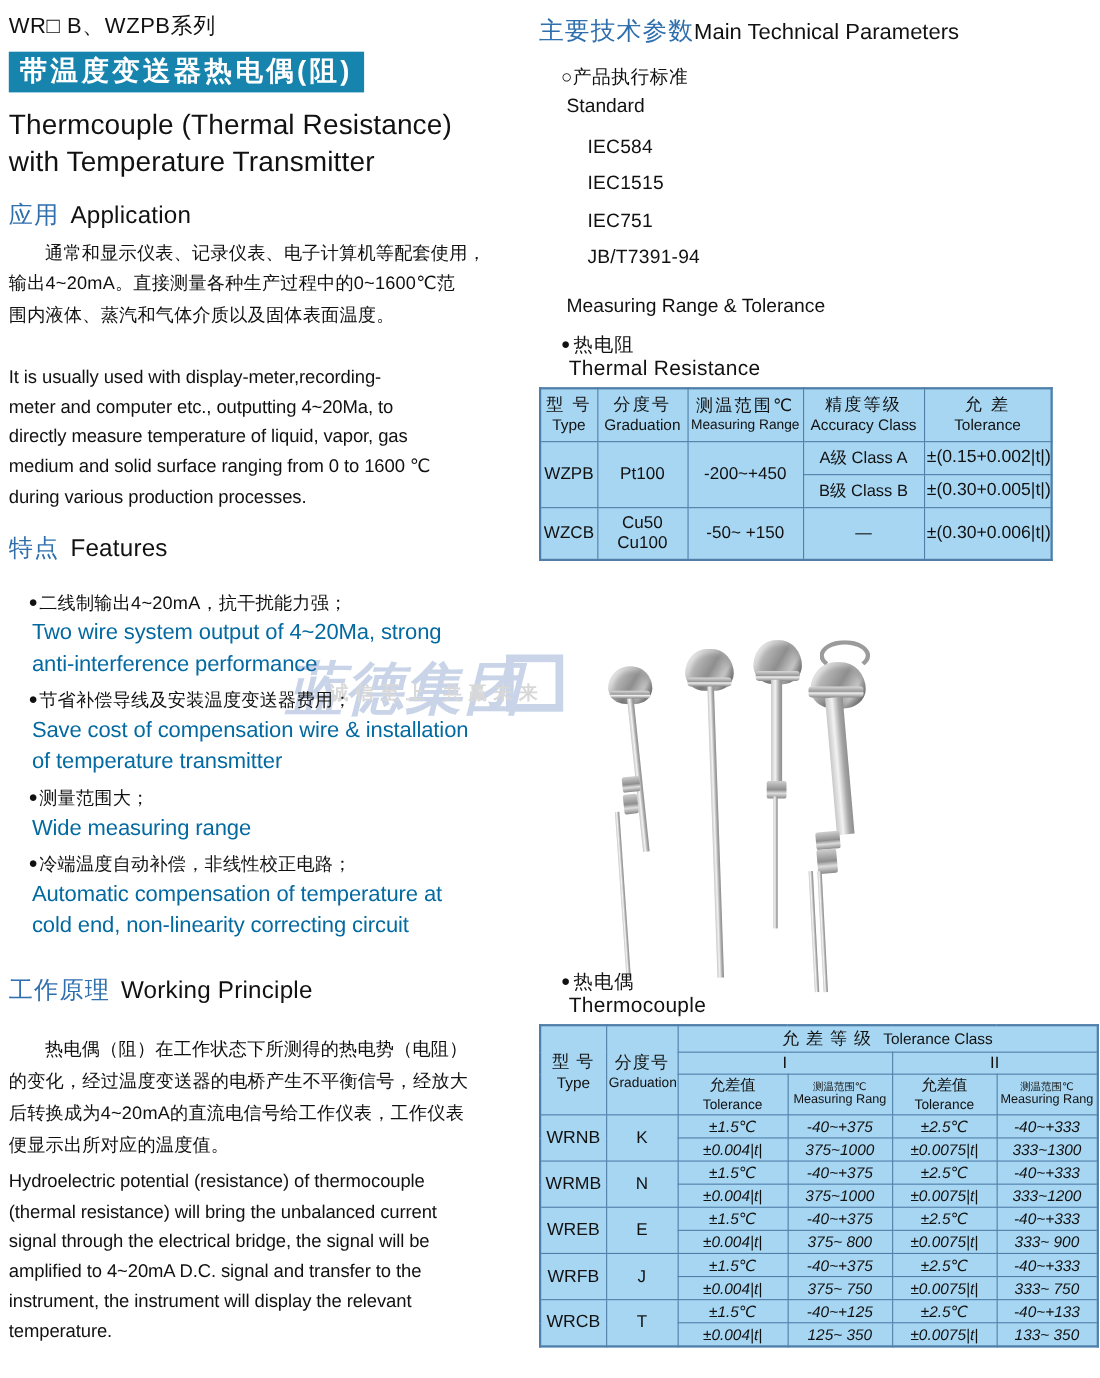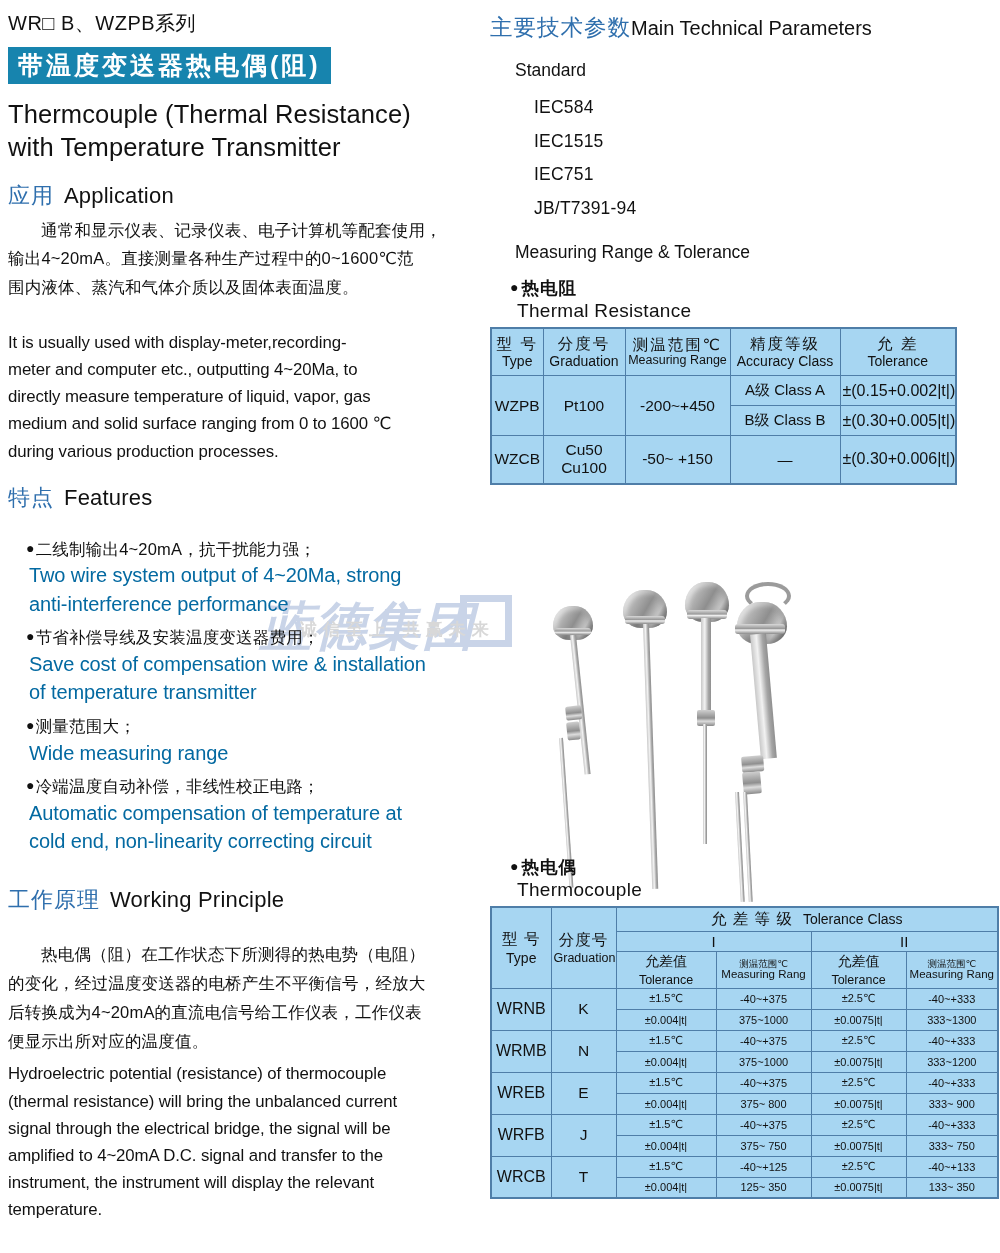--- a/index.html
+++ b/index.html
@@ -174,21 +174,21 @@
     margin-top: 16px;
     letter-spacing: .2px;
   }
   .std-gap { height: 22px; }
 
   .tbl-cap {
     padding-left: 20px;
     margin-top: 10px;
     margin-bottom: 5px;
   }
-  .tbl-cap .cn { font-size: 17.5px; color: #111; letter-spacing: 1px; font-weight: bold; }
+  .tbl-cap .cn { font-size: 17.5px; color: #111; letter-spacing: 1px; }
   .tbl-cap .cn .dot { font-size: 14px; vertical-align: 2px; margin-right: 2px; }
   .tbl-cap .en { font-size: 19px; color: #111; display: block; padding-left: 7px; letter-spacing: .3px; }
 
   
   table.dt {
     border-collapse: collapse;
     background: #a7d6f2;
     table-layout: fixed;
   }
   table.dt td, table.dt th {
@@ -217,21 +217,21 @@
   #tbl-tc td { font-size: 14.5px; height: 22px; }
   #tbl-tc .hd-cn { font-size: 15.5px; letter-spacing: 1px; }
   #tbl-tc .hd-en { font-size: 14px; }
   #tbl-tc .tiny-cn { font-size: 9.5px; display: block; line-height: 1.0; letter-spacing: 0px; }
   #tbl-tc .tiny-en { font-size: 11.5px; display: block; line-height: 1.05; }
   #tbl-tc .mix-cn { font-size: 14px; }
   #tbl-tc .mix-en { font-size: 12.5px; }
   #tbl-tc .type { font-size: 16px; }
   #tbl-tc .grad { font-size: 15.5px; }
   #tbl-tc .roman { font-size: 15px; }
-  #tbl-tc .val { font-size: 11px; white-space: nowrap; }
+  #tbl-tc .val { font-size: 14px; white-space: nowrap; font-style: italic; }
   #tbl-tc .tcls { font-size: 15.5px; letter-spacing: 1px; }
   #tbl-tc tr.half td { height: 21px; }
 
   
   .photo {
     position: absolute;
     left: 545px;
     top: 578px;
     width: 340px;
     height: 345px;
@@ -396,20 +396,21 @@
 
   </div>
 
   <div class="right-col">
 
     <div class="rc-head">
       <span class="cn">主要技术参数</span><span class="en">Main Technical Parameters</span>
     </div>
 
     <div class="std-group">
+      <div class="std-cn">○产品执行标准</div>
       <div class="std-en">Standard</div>
       <div class="std-item">IEC584</div>
       <div class="std-item">IEC1515</div>
       <div class="std-item">IEC751</div>
       <div class="std-item">JB/T7391-94</div>
       <div class="std-gap"></div>
       <div class="std-en">Measuring Range &amp; Tolerance</div>
     </div>
 
     <div class="tbl-cap">

